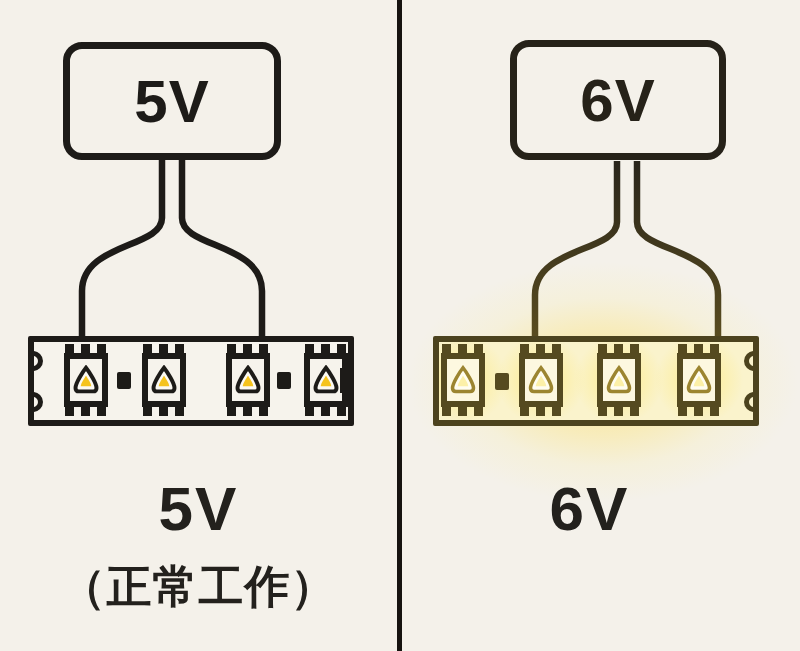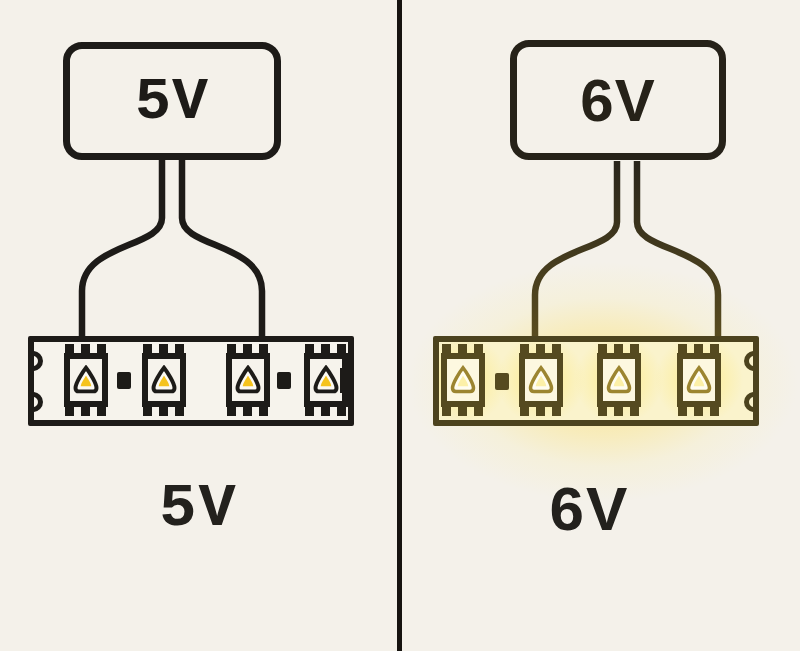--- a/index.html
+++ b/index.html
@@ -4,21 +4,21 @@
 <style>
   * { margin:0; padding:0; box-sizing:border-box; }
   html,body { width:800px; height:651px; overflow:hidden; }
   body {
     font-family:"Liberation Sans","DejaVu Sans",sans-serif;
     background:var(--bg,#f4f1ea);
   }
   #canvas { position:relative; width:800px; height:651px; }
 
   .panel { position:absolute; top:0; height:651px; width:397px; }
-  #left-panel { left:0;font-family:Liberation Mono, monospace; }
+  #left-panel { left:0; }
   #right-panel { left:391px; }
 
   .divider {
     position:absolute; left:397px; top:0; width:5px; height:651px;
     background:var(--divider,#161310);
   }
 
   
   .psu-box {
     position:absolute; border:7px solid var(--ink,#1d1b18); border-radius:19px;
@@ -184,20 +184,21 @@
           <span class="pin b p3"></span>
         <svg class="led-triangle" width="28" height="30" viewBox="0 0 32 34">
           <path d="M16 3 C12 8 4 21 4 26 C4 29 6 30 8 30 L24 30 C26 30 28 29 28 26 C28 21 20 8 16 3 Z" fill="#fbf9f3" stroke="#1d1b18" stroke-width="4.5"></path>
           <path d="M16 12 C14 15 10 21 10 24 L22 24 C22 21 18 15 16 12 Z" fill="#f5c31d"></path>
         </svg>
       </div>
       <div class="cut-tab"></div>
     </div>
 
     <div class="caption caption-voltage">5V</div>
+    <div class="caption caption-note">（正常工作）</div>
   </div>
 
   <div class="panel" id="right-panel">
 
     <div class="psu-box">
       <span class="psu-label">6V</span>
     </div>
 
     <div class="led-strip">
       <div class="led-glow" style="left:-22px"></div>

